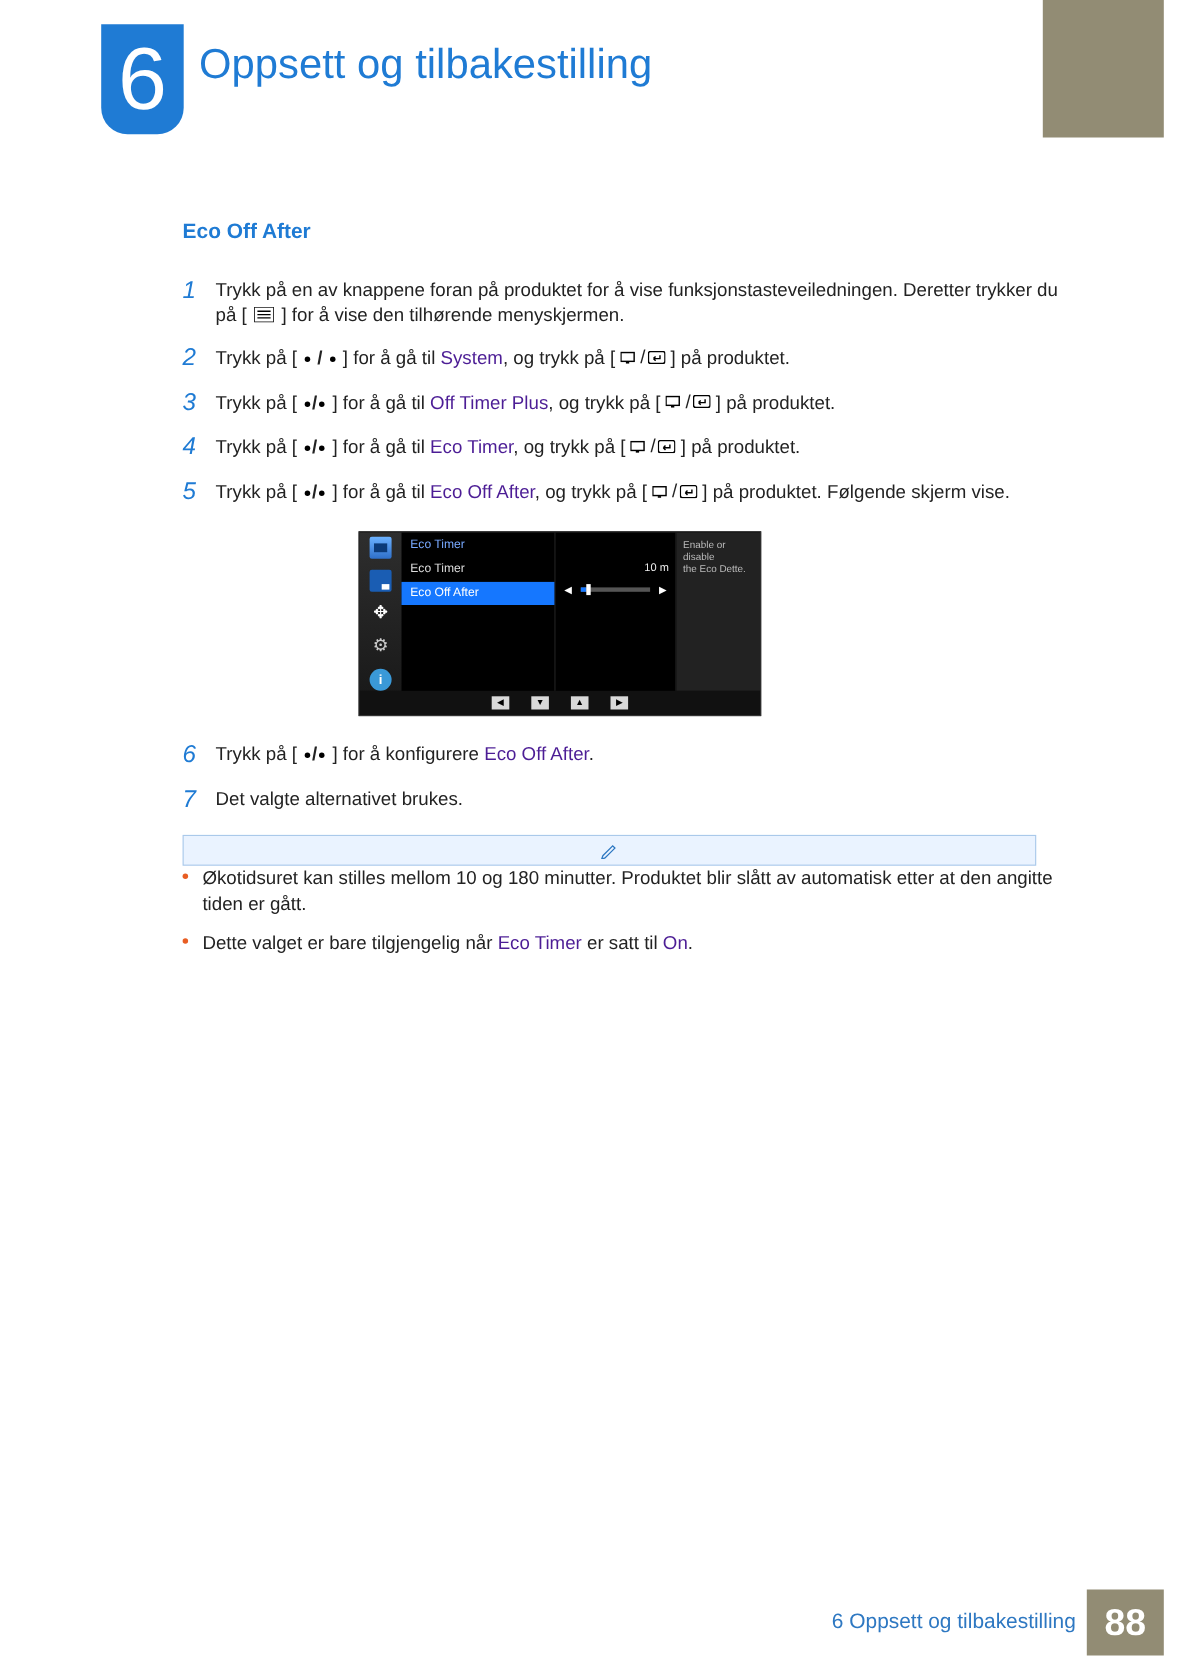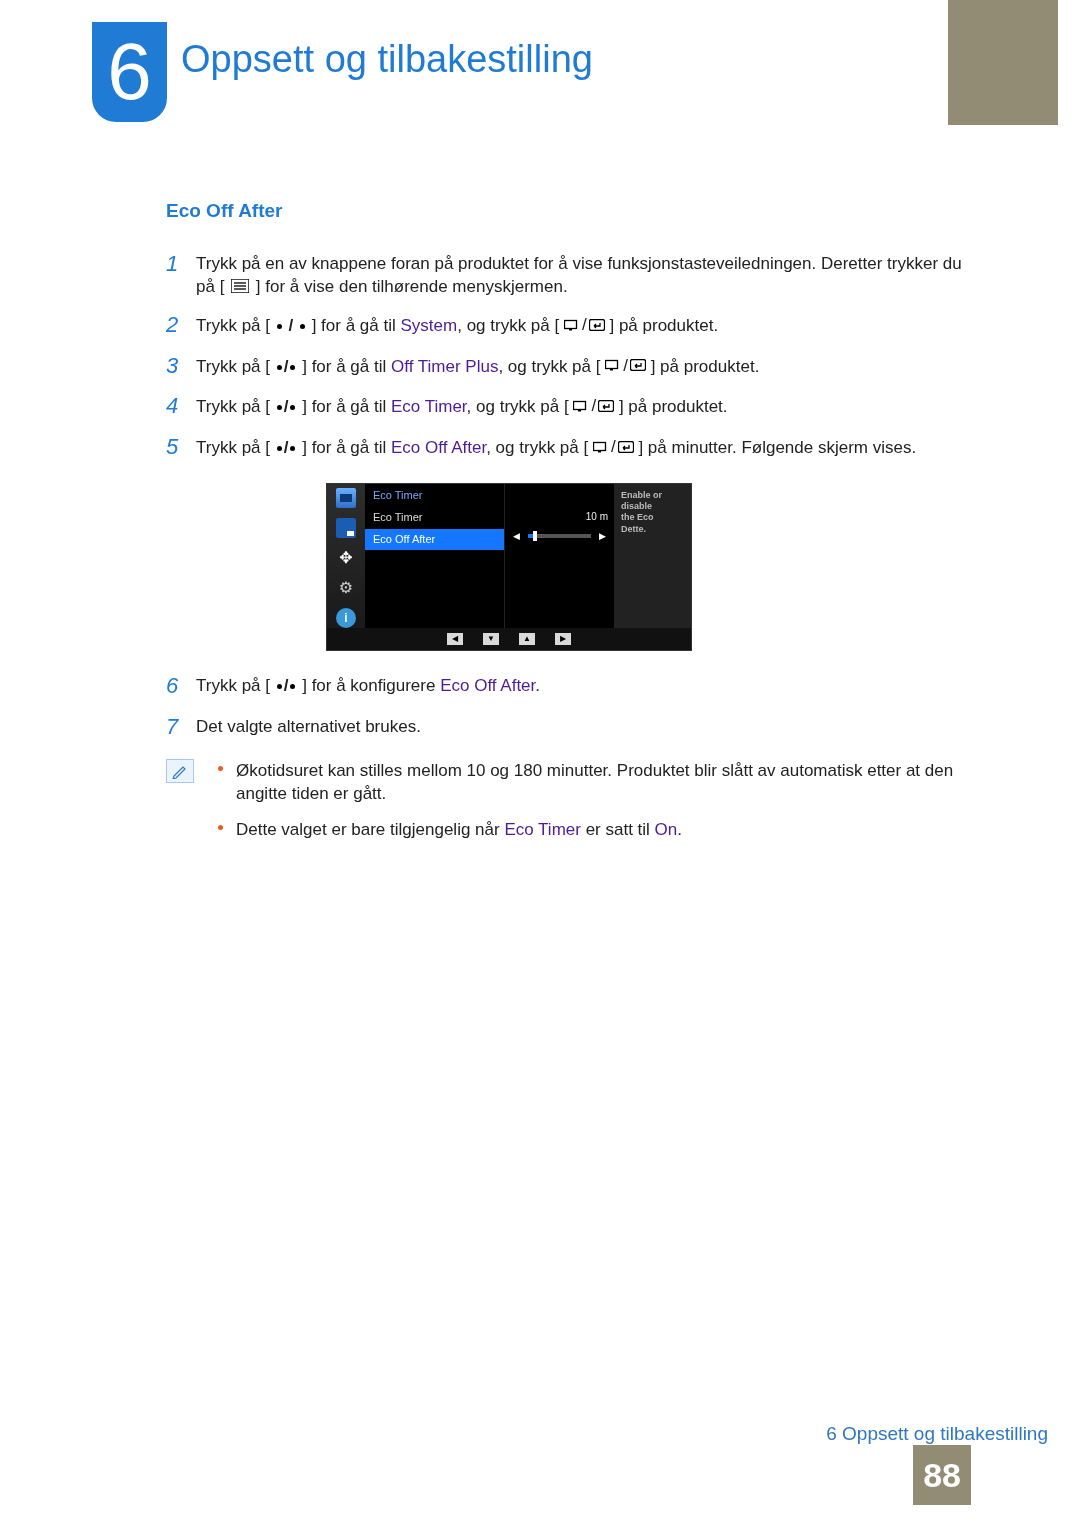--- a/index.html
+++ b/index.html
@@ -108,57 +108,57 @@
   .sicon.mon::after{content:"";display:block;width:12px;height:8px;background:#0b3a78;}
   .sicon.pip { background:#1a5db3; border-radius:2px; position:relative;}
   .sicon.pip::after{content:"";position:absolute;right:2px;bottom:2px;width:7px;height:5px;background:#fff;}
   .sicon.arrows::before{content:"✥";color:#fff;font-size:16px;}
   .sicon.gear::before{content:"⚙";color:#ccc;font-size:16px;}
   .sicon.info{background:#3a99d8;border-radius:50%;}
   .sicon.info::before{content:"i";color:#fff;font-weight:bold;font-size:12px;}
   .osd-main { flex:1; display:flex; }
   .osd-col1 { width: 140px; border-right:1px solid #222; }
   .osd-col2 { width: 110px; border-right:1px solid #222; padding:26px 6px 0 6px; }
-  .osd-col3 { flex:1; background:#222; font-size:9px; color:#bbb; padding:6px 12px 0 6px; line-height:1.25;font-weight:bold;}
+  .osd-col3 { flex:1; background:#222; font-size:9px; color:#bbb; padding:6px 12px 0 6px; line-height:1.25;}
   .osd-crumb { color:#78a9ff; padding:4px 8px; font-size:11px; }
   .osd-item { padding:3px 8px; font-size:11px; }
   .osd-item.sel { background:#1577ff; color:#fff; }
   .osd-slider { margin-top:6px; display:flex; align-items:center; justify-content:space-between; }
   .osd-slider .tri { color:#fff; font-size:9px; padding:0 2px; }
   .osd-slider .track { flex:1; height:4px; background:#555; margin:0 6px; position:relative; }
   .osd-slider .track .fill { position:absolute; left:0; top:0; bottom:0; width:8%; background:#1577ff; }
   .osd-slider .track .thumb { position:absolute; left:8%; top:-3px; width:4px; height:10px; background:#fff; }
   .osd-val { text-align:right; font-size:10px; color:#eee; margin-bottom:2px; }
   .osd-nav { display:flex; justify-content:center; gap:20px; padding:5px 0; background:#111; }
   .osd-nav .nbtn { width:16px; height:12px; background:#d9d9d9; display:flex; align-items:center; justify-content:center; color:#000; font-size:8px; }
 
-  .note-row { display:flex; margin-top:16px; }
+  .note-row { display:flex; margin-top:16px;flex-direction:column; }
   .note-icon {
     flex:0 0 28px; height:24px;
     background:#eaf3ff; border:1px solid #aac9ea;
     display:flex; align-items:center; justify-content:center;
     margin-right:24px; color:#2e78c2;
   }
   .note-icon svg{width:16px;height:16px;}
   ul.bullets { list-style:none; padding:0; margin:0; flex:1; }
   ul.bullets li { position:relative; padding-left:18px; margin-bottom:12px; }
   ul.bullets li::before{
     content:""; position:absolute; left:0; top:7px;
     width:5px; height:5px; background:#e85d23; border-radius:50%;
   }
 
   .footer {
     position:absolute;
     bottom:22px; right:22px;
-    display:flex; align-items:center;flex-direction:column;
+    display:flex; align-items:center;
   }
   .footer-text { color:#2e78c2; font-size:19px; margin-right:10px; }
   .footer-page {
     background:#928c74; color:#fff;
-    width:58px; height:60px;
+    width:70px; height:60px;
     display:flex; align-items:center; justify-content:center;
     font-size:34px; font-weight:bold;
   }
 </style>
 </head>
 <body>
 
 <div class="page">
 
   <div class="top-grey"></div>
@@ -273,21 +273,21 @@
             <svg viewBox="0 0 16 12">
                 <rect x="0.5" y="1.5" width="12" height="8" fill="none" stroke="#000" stroke-width="1.3"></rect>
                 <rect x="5" y="10" width="3" height="1.5" fill="#000"></rect>
               </svg>
               <span>/</span>
             <svg viewBox="0 0 16 12">
                 <rect x="0.5" y="0.5" width="15" height="11" rx="2" fill="none" stroke="#000" stroke-width="1.3"></rect>
                 <path d="M11 4 L11 7 L5 7 M5 7 L7 5 M5 7 L7 9" fill="none" stroke="#000" stroke-width="1.3"></path>
               </svg>
           </span>
-          <span>] på minutter. Følgende skjerm vises.</span>
+          <span>] på produktet. Følgende skjerm vise.</span>
         </span>
       </li>
     </ol>
 
     <div class="osd-wrap">
       <div class="osd">
         <div class="osd-body">
           <div class="osd-sidebar">
             <div class="sicon mon"></div>
             <div class="sicon pip"></div>

